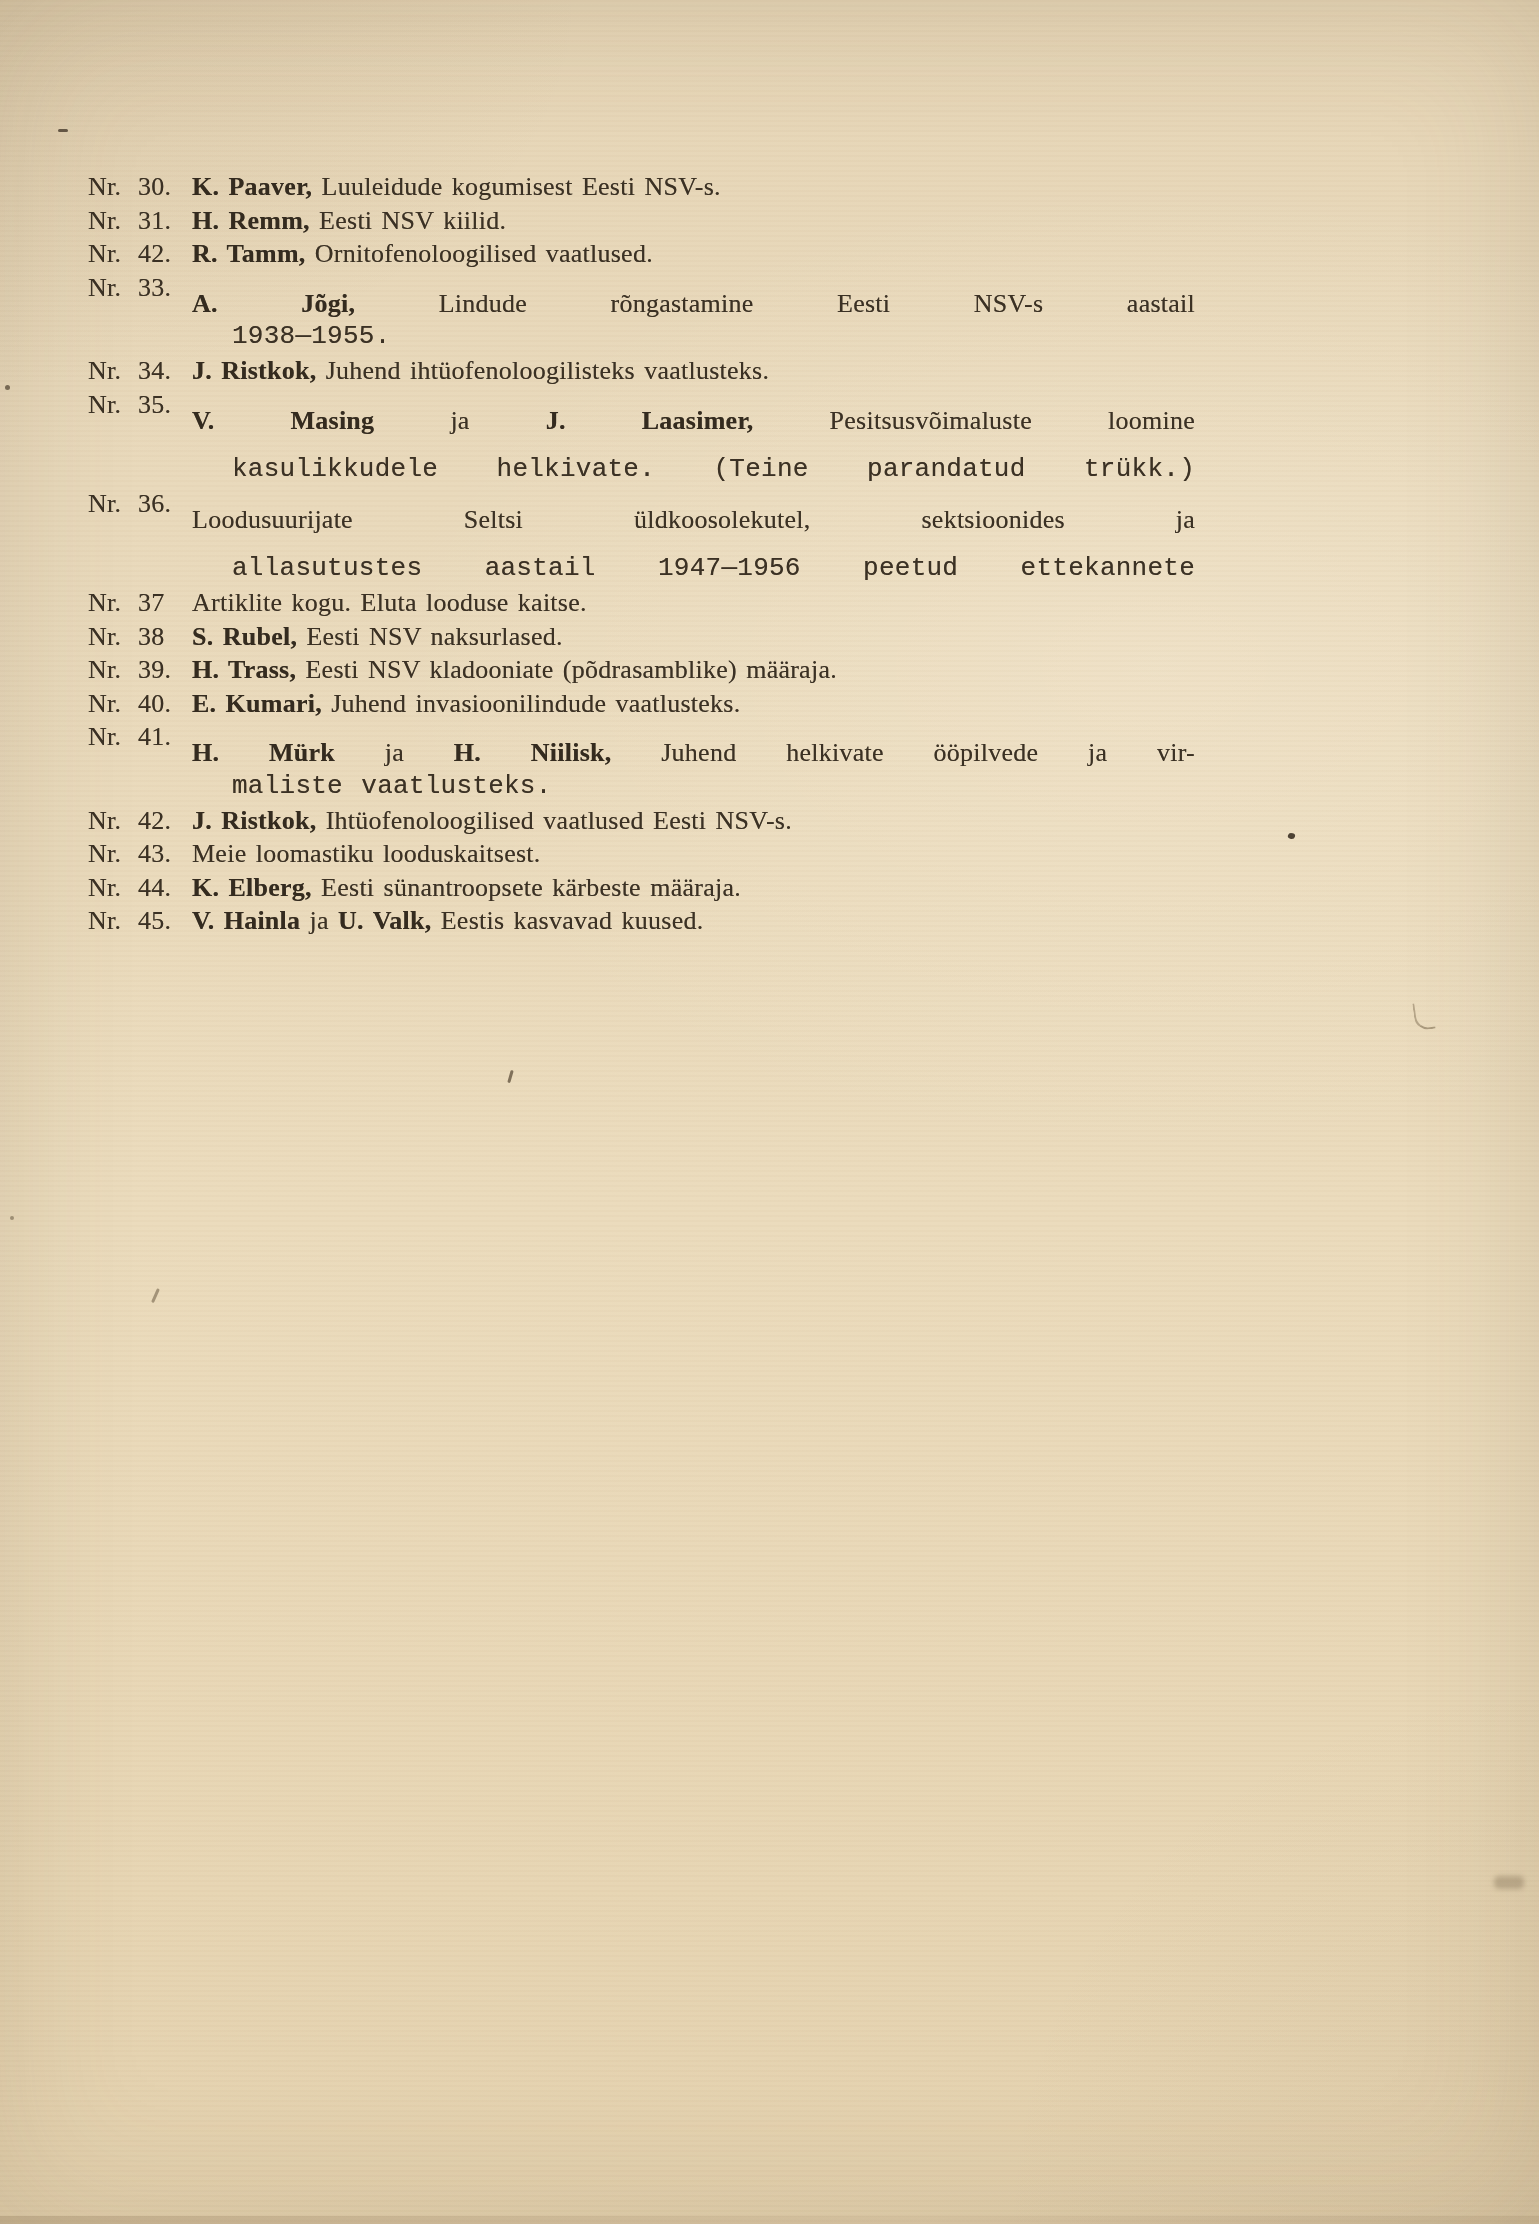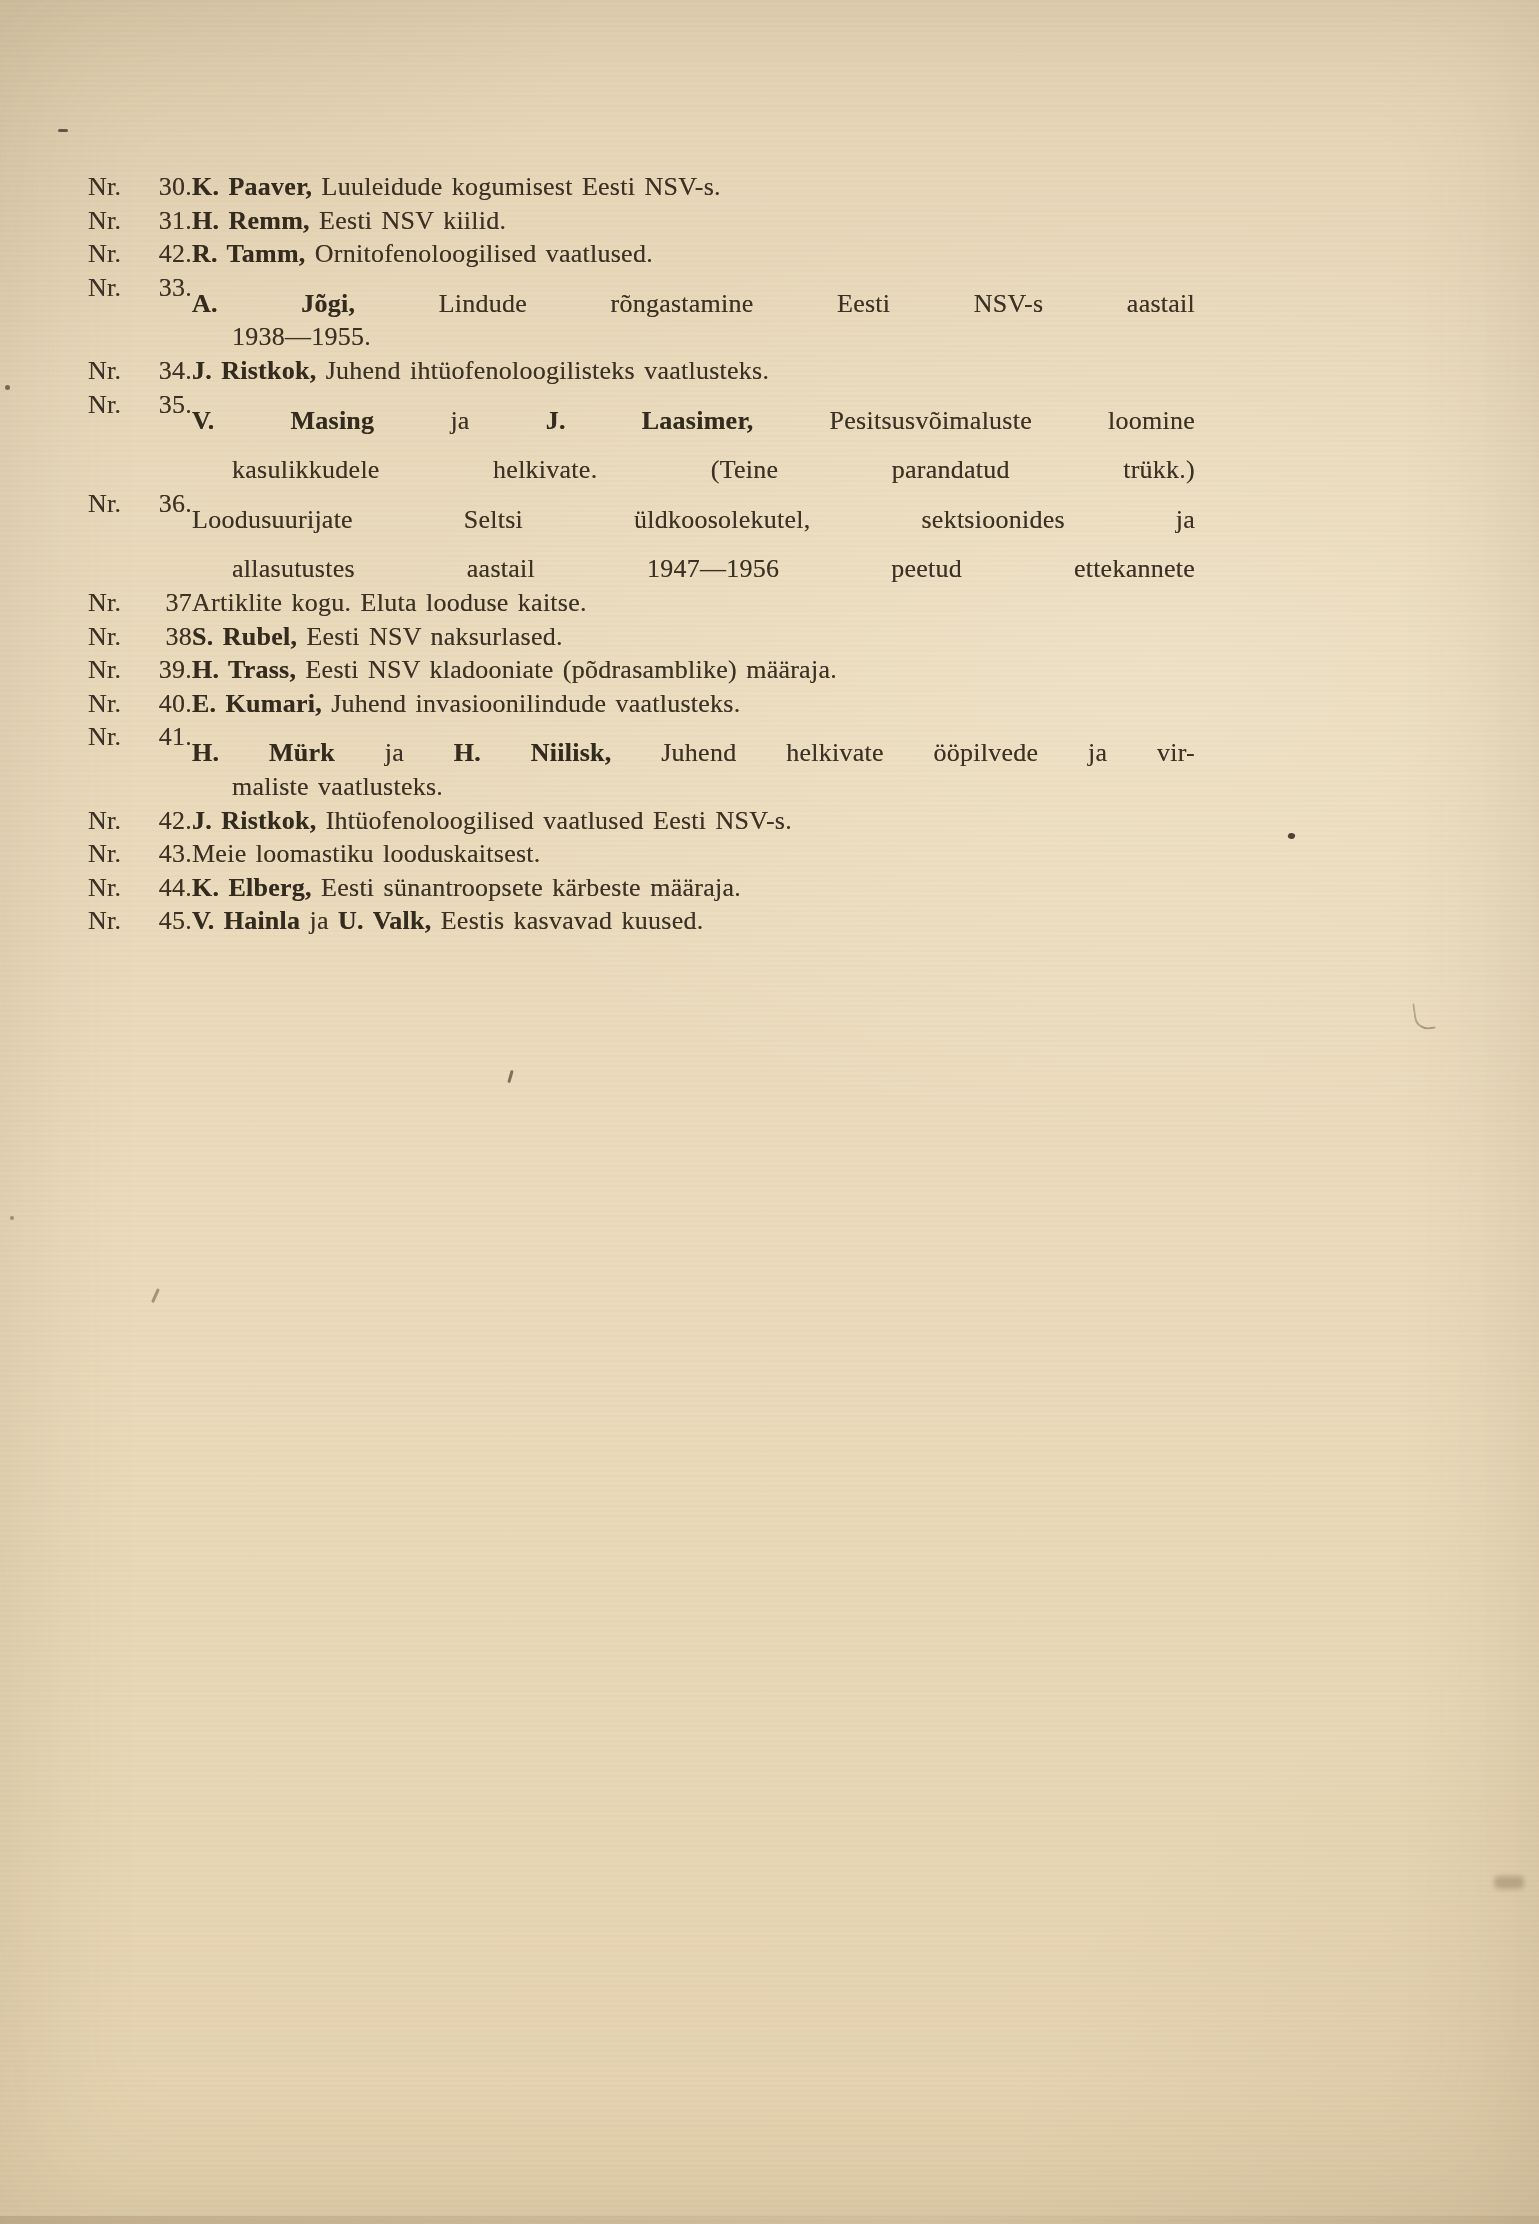--- a/index.html
+++ b/index.html
@@ -48,31 +48,31 @@
     font-family: "Liberation Serif", "DejaVu Serif", serif;
     font-size: 26px;
     line-height: 33.6px;
     color: #3b3124;
     letter-spacing: 0.25px;
     word-spacing: 2.5px;
     text-shadow: 0 0 0.6px rgba(59,49,36,0.55);
   }
   .line { white-space: nowrap; }
   .line .nr  { display: inline-block; width: 50px;  vertical-align: top; }
-  .line .num { display: inline-block; width: 54px;  vertical-align: top; text-align: right; }
+  .line .num { display: inline-block; width: 54px;  vertical-align: top; }
   .line .body { vertical-align: top; }
   .line .body.just {
     display: inline-block;
     width: 1003px;
     white-space: normal;
     text-align: justify;
     text-align-last: justify;
     margin-top: 16px;
   }
-  .line.cont { padding-left: 144px; }
+  .line.cont { padding-left: 144px; font-family: Liberation Mono, monospace; }
   .line.cont .body.just { width: 963px; }
   .b { font-weight: bold; color: #342b1f; text-align: right; }
 
   
   .speck { position: absolute; pointer-events: none; }
   .speck-1 { left: 1288px; top: 833px; width: 7px; height: 6px;
              background: #4d4234; border-radius: 55% 45% 60% 40%; transform: rotate(18deg); }
   .speck-2 { left: 58px; top: 129px; width: 10px; height: 3px;
              background: rgba(70,58,44,0.8); border-radius: 2px; }
   .speck-3 { left: 509px; top: 1070px; width: 2.5px; height: 13px;

